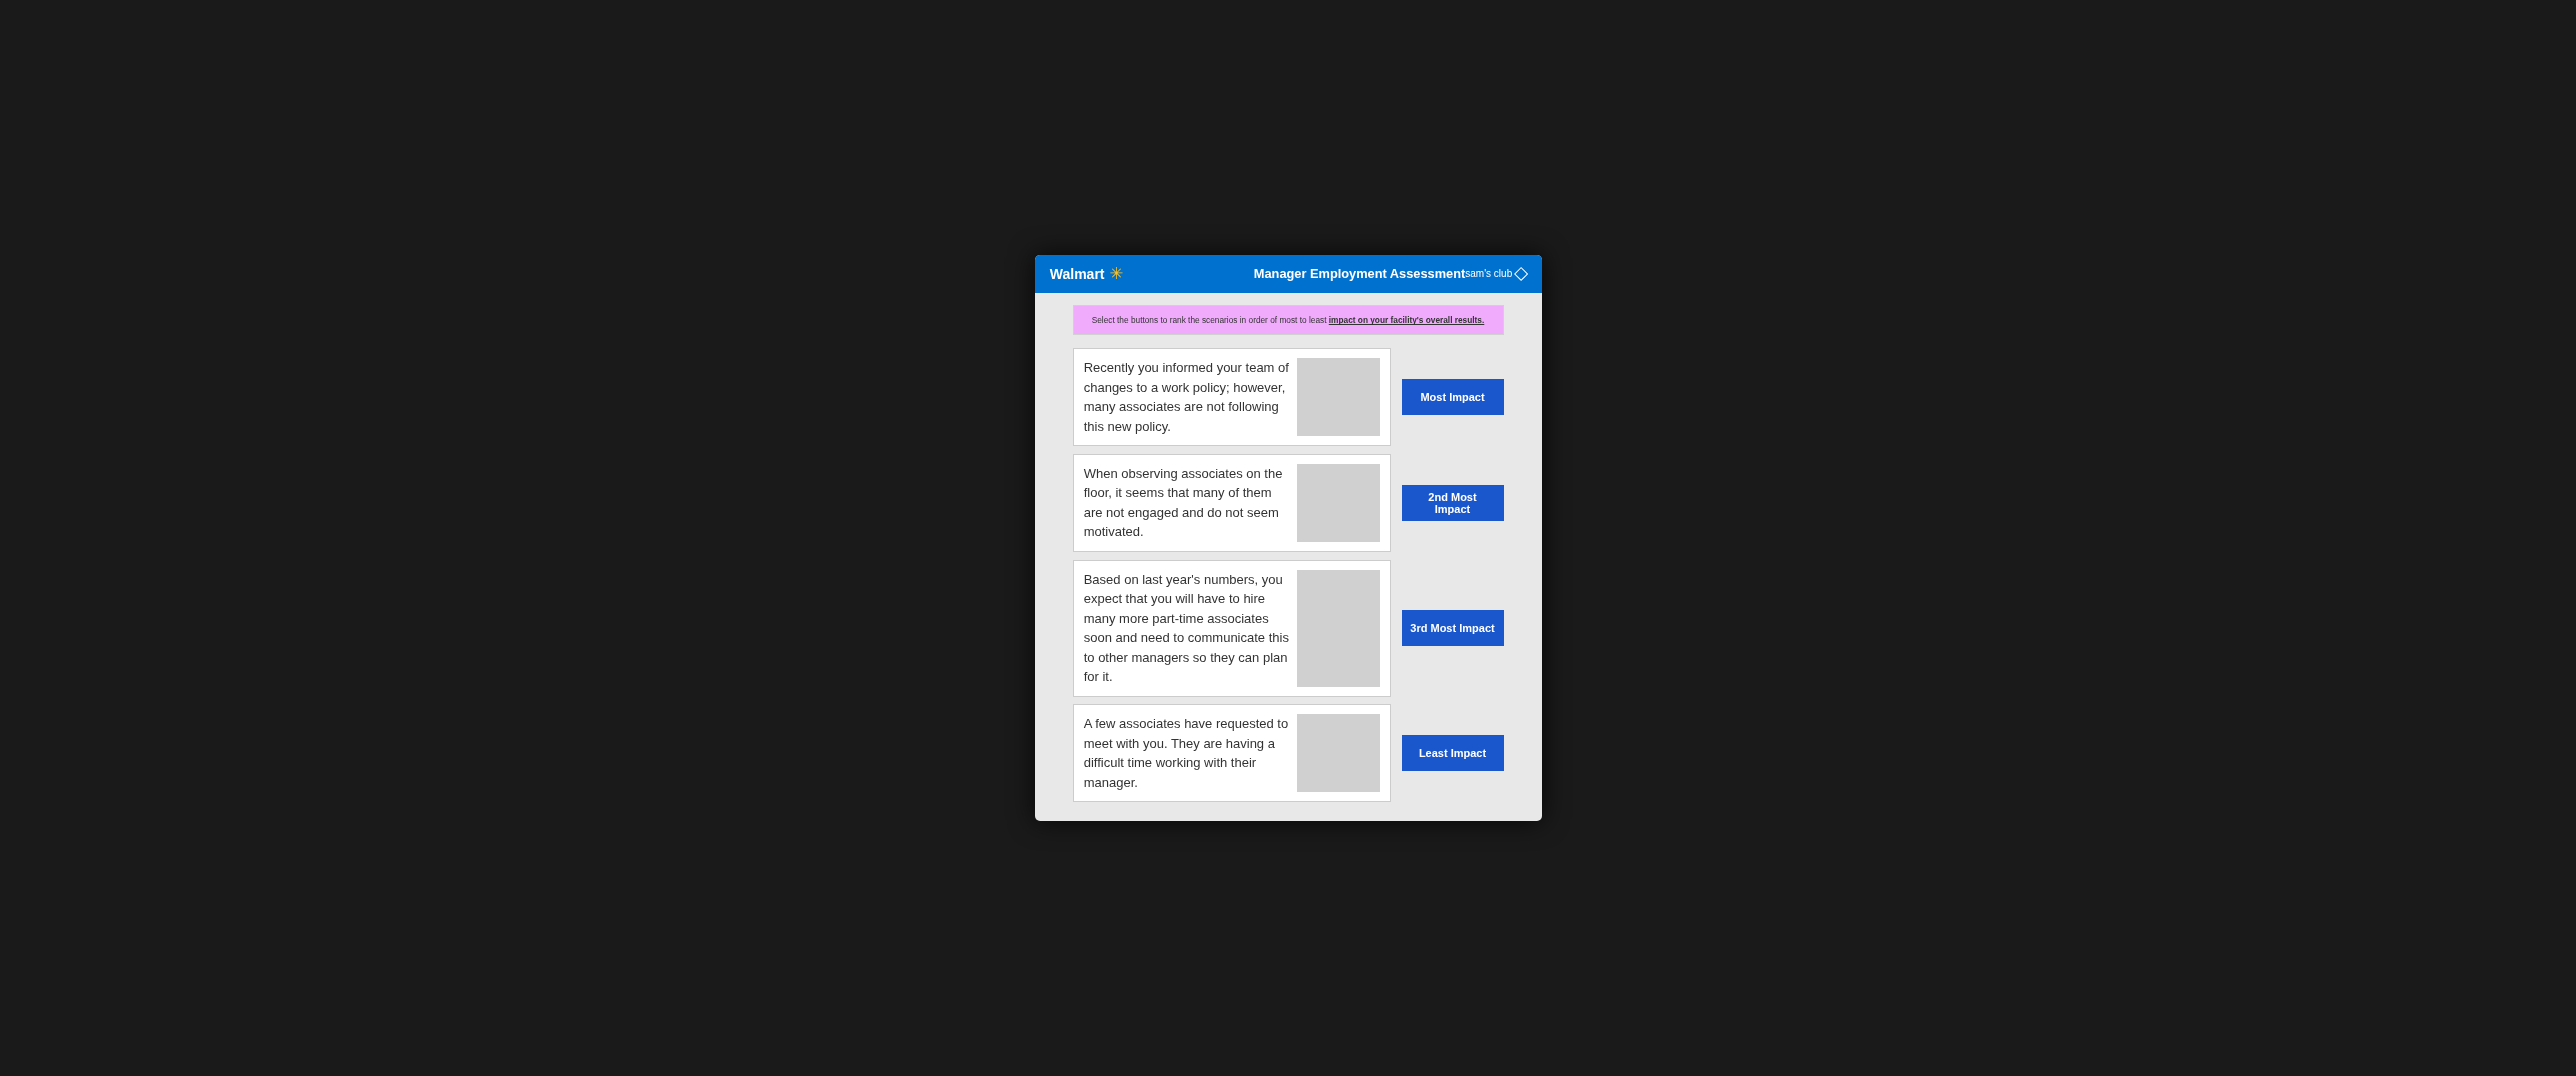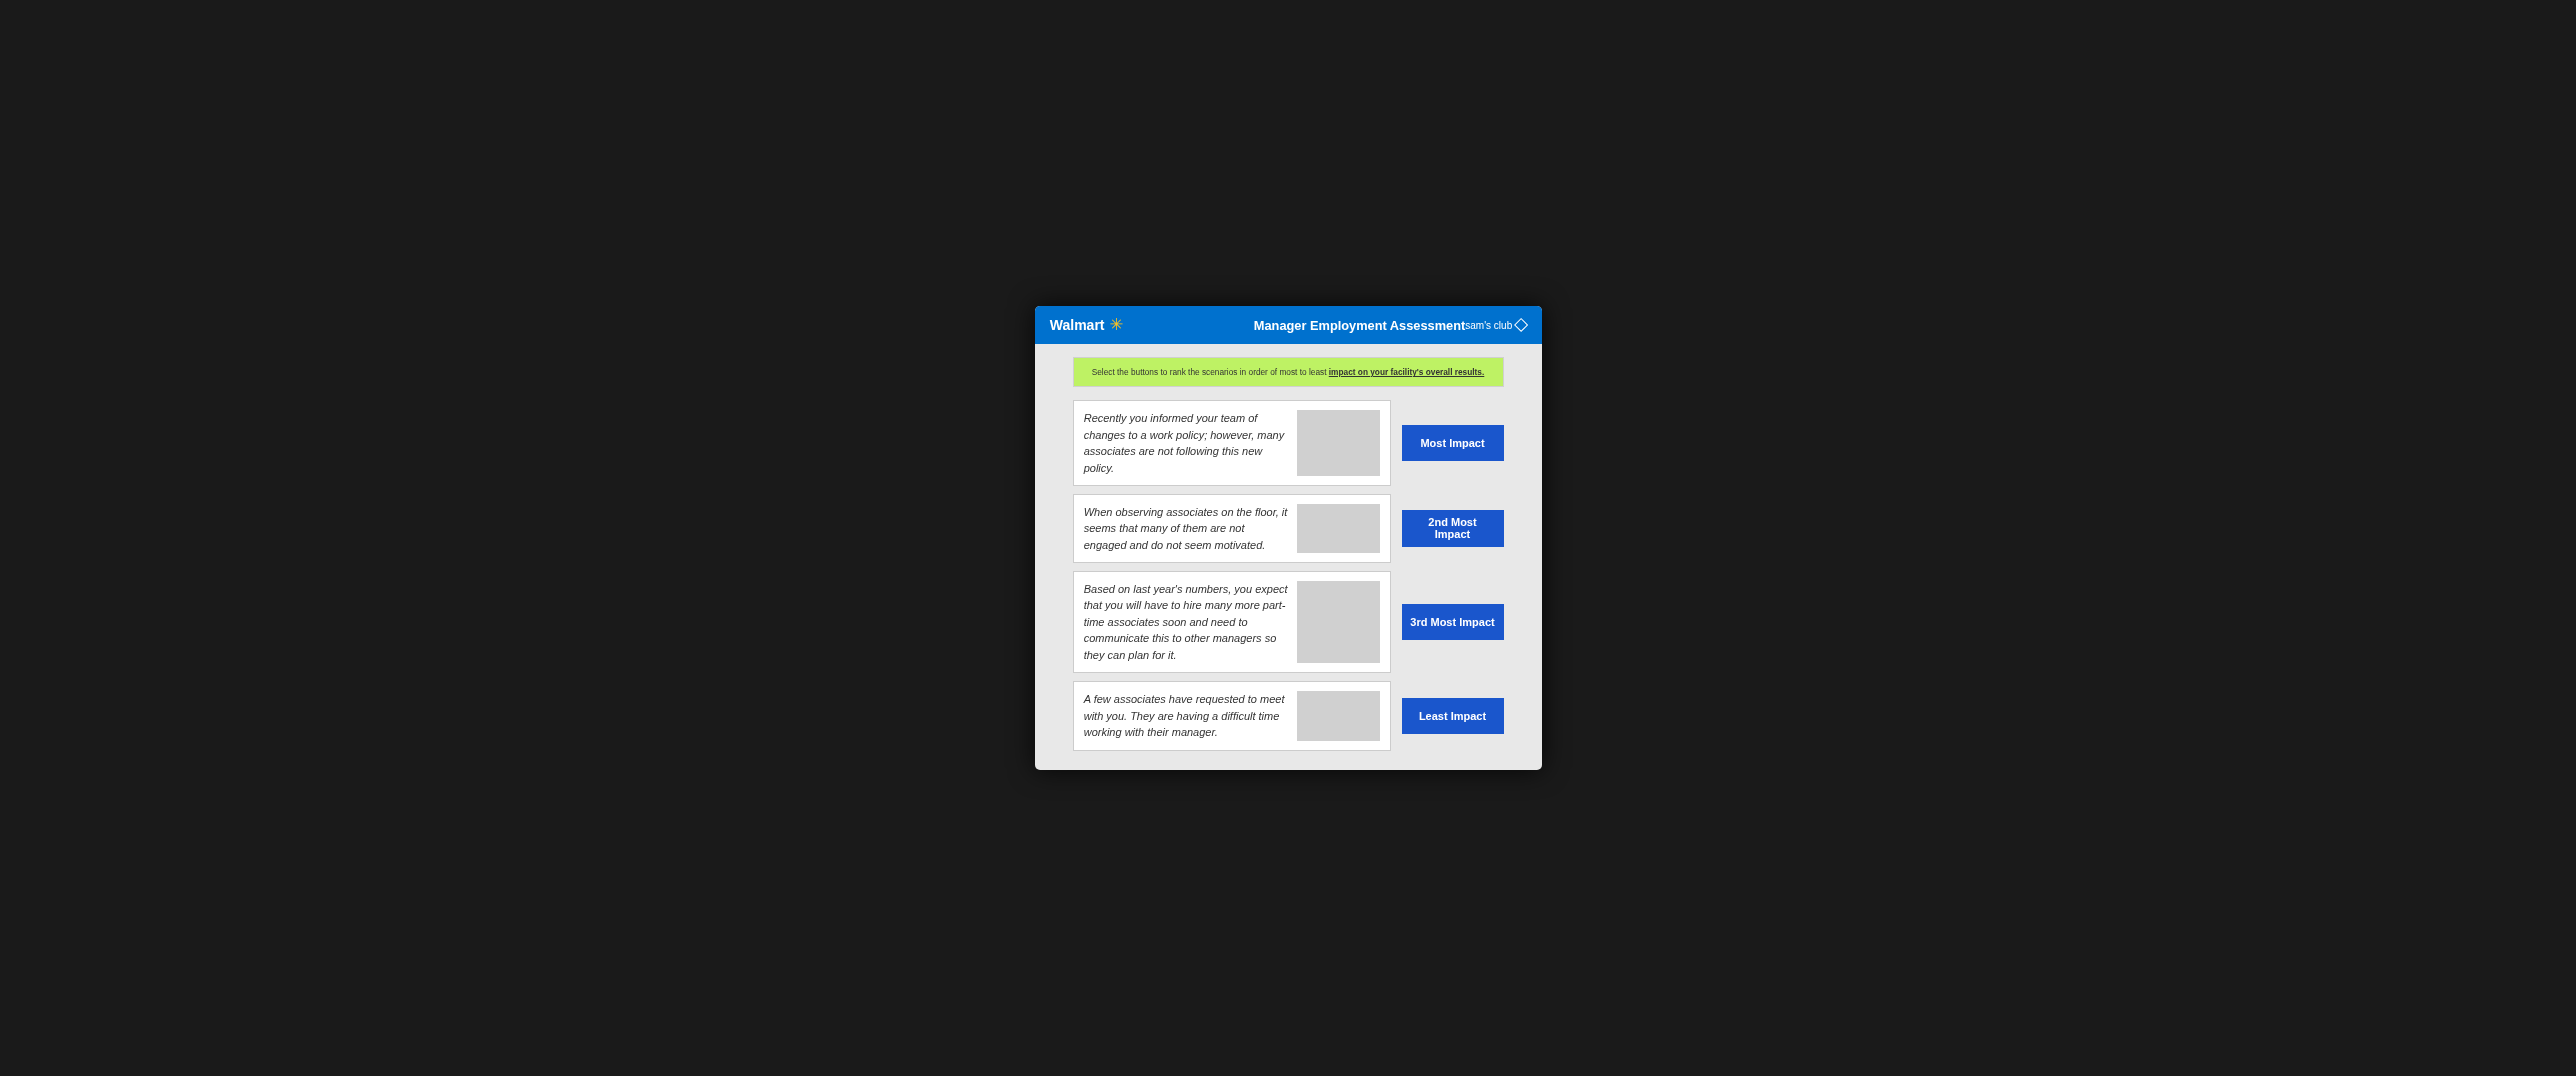--- a/index.html
+++ b/index.html
@@ -70,21 +70,21 @@
     .sams-diamond {
       width: 10.2px;
       height: 10.2px;
       border: 1.3px solid white;
       transform: rotate(45deg);
       display: inline-block;
     }
 
     
     .instruction-banner {
-      background-color: #bef264;
+      background-color: #f0abfc;
       border: 0.6px solid #d0d0d0;
       margin: 12.8px 38px;
       padding: 9px 12.8px;
       text-align: center;
       font-size: 8.3px;
       color: #333;
     }
 
     .instruction-banner strong {
       text-decoration: underline;
@@ -113,26 +113,25 @@
       background-color: white;
       border: 0.6px solid #ccc;
       padding: 9px 10.2px;
       display: flex;
       align-items: stretch;
       gap: 7.7px;
     }
 
     .scenario-text {
       flex: 1;
-      font-size: 11px;
+      font-size: 13px;
       color: #333;
       line-height: 1.5;
       display: flex;
       align-items: center;
-      font-style: italic;
     }
 
     .scenario-input-area {
       width: 83px;
       background-color: #d0d0d0;
       border: none;
       flex-shrink: 0;
     }
 
     .impact-button {

